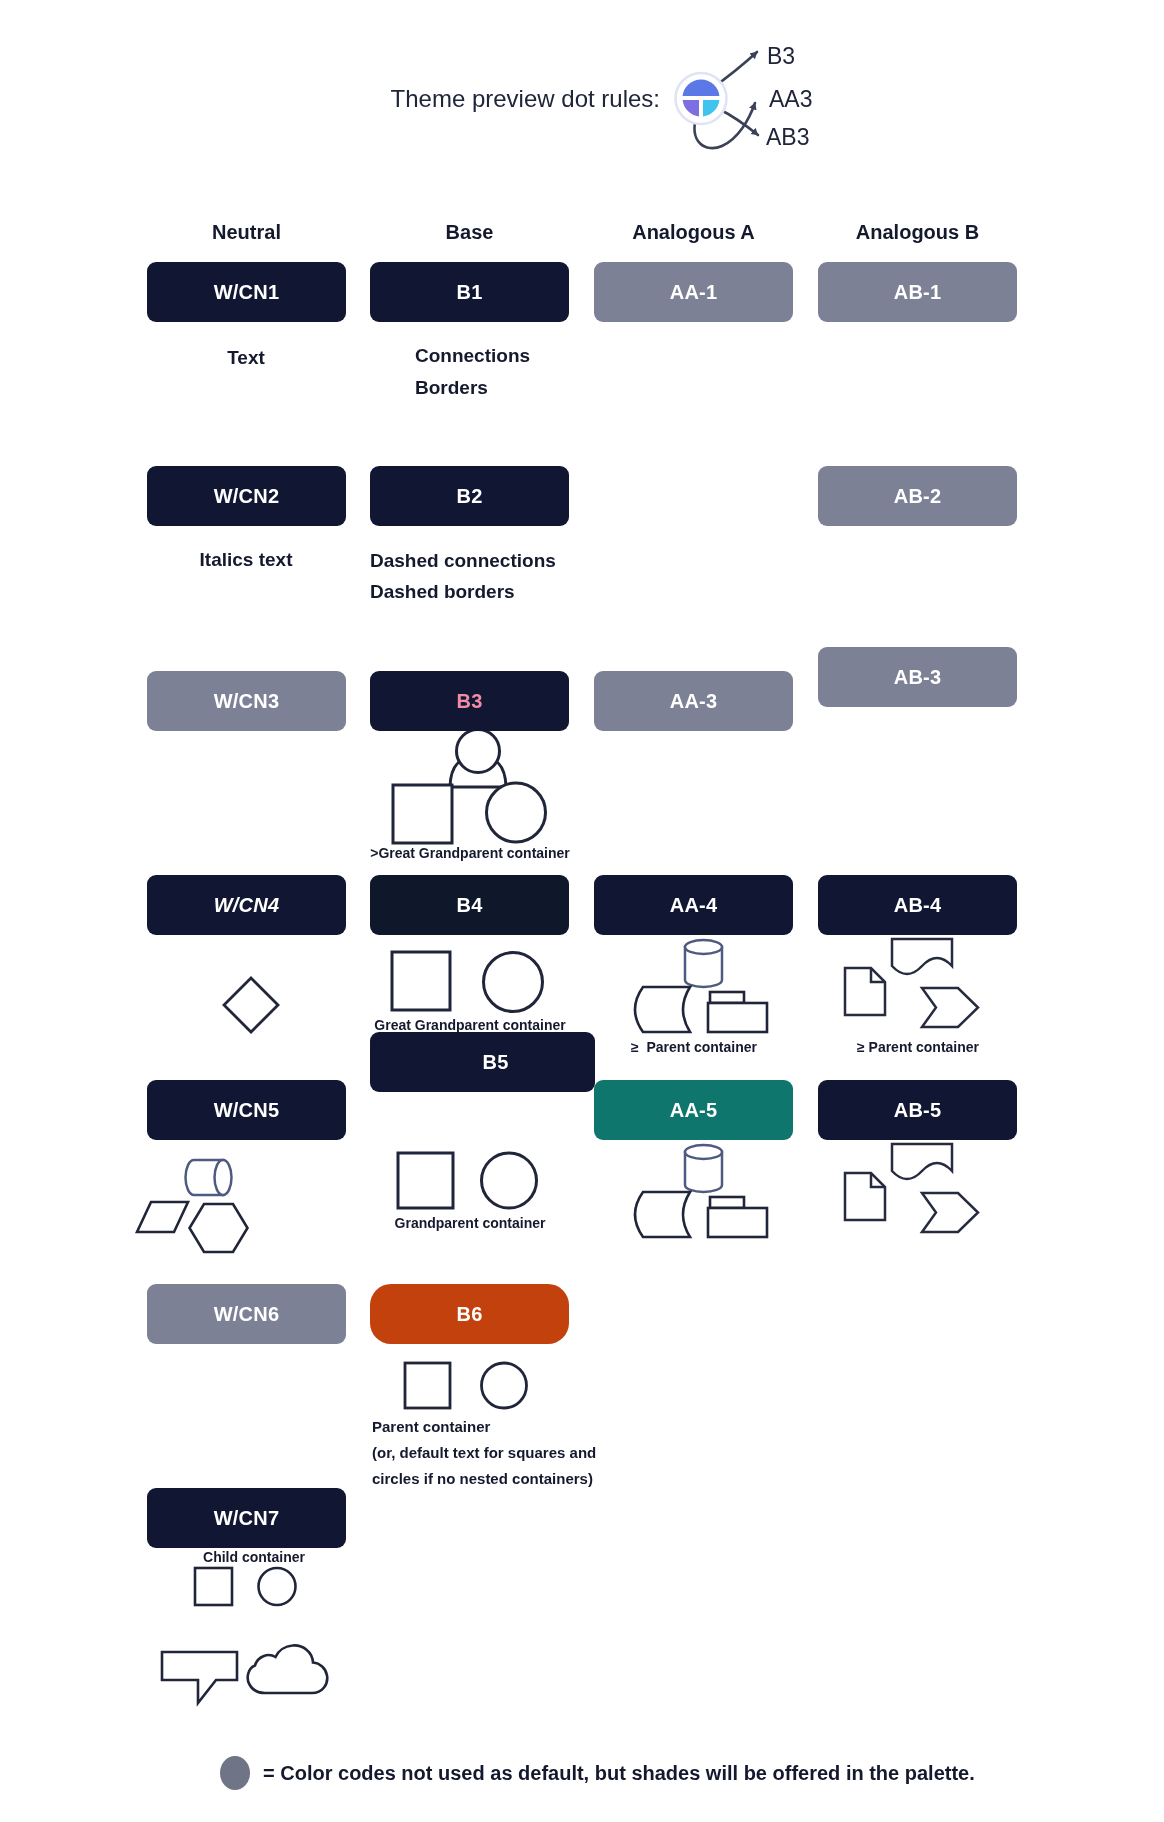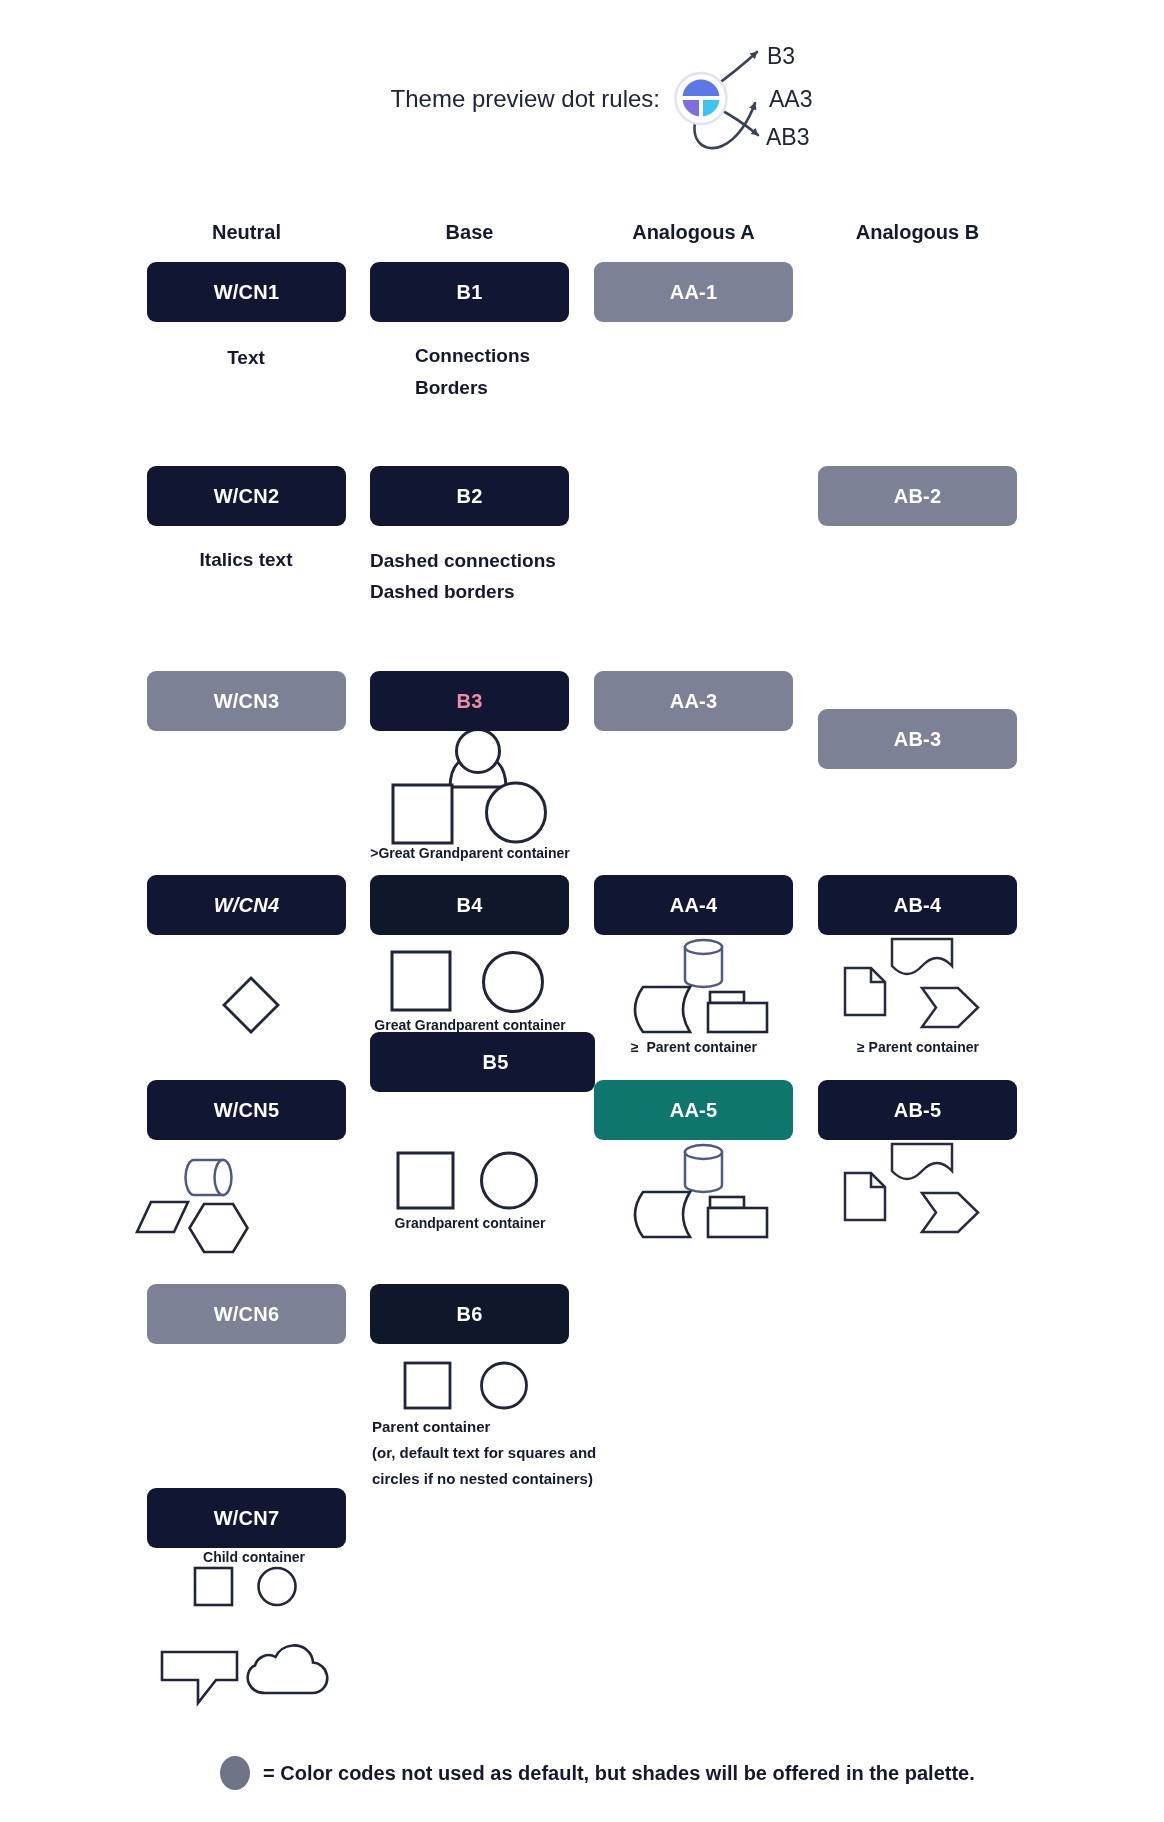--- a/index.html
+++ b/index.html
@@ -161,41 +161,44 @@
     </div>
   <div class="swatch" style="left: 370px; top: 671px; background-color: rgb(17, 23, 50);">
       <span style="color: rgb(242, 139, 165);">B3</span>
     </div>
   <div class="swatch" style="left: 370px; top: 875px; background-color: #0f172a;">
       <span style="color: rgb(255, 255, 255);">B4</span>
     </div>
   <div class="swatch" style="left: 370px; top: 1032px; background-color: rgb(17, 23, 50); padding-left: 26px;">
       <span style="color: rgb(255, 255, 255);">B5</span>
     </div>
-  <div class="swatch" style="left: 370px; top: 1284px; background-color: #0f172a;">
+  <div class="swatch" style="left: 370px; top: 1284px; background-color: #c2410c; border-radius: 21px;">
       <span style="color: rgb(255, 255, 255);">B6</span>
     </div>
 
   <div class="swatch" style="left: 594px; top: 262px; background-color: rgb(124, 129, 150);">
       <span style="color: rgb(255, 255, 255);">AA-1</span>
     </div>
   <div class="swatch" style="left: 594px; top: 671px; background-color: rgb(124, 129, 150);">
       <span style="color: rgb(255, 255, 255);">AA-3</span>
     </div>
   <div class="swatch" style="left: 594px; top: 875px; background-color: rgb(17, 23, 50);">
       <span style="color: rgb(255, 255, 255);">AA-4</span>
     </div>
   <div class="swatch" style="left: 594px; top: 1080px; background-color: #0f766e;">
       <span style="color: rgb(255, 255, 255);">AA-5</span>
     </div>
 
+  <div class="swatch" style="left: 818px; top: 262px; background-color: rgb(124, 129, 150);">
+      <span style="color: rgb(255, 255, 255);">AB-1</span>
+    </div>
   <div class="swatch" style="left: 818px; top: 466px; background-color: rgb(124, 129, 150);">
       <span style="color: rgb(255, 255, 255);">AB-2</span>
     </div>
-  <div class="swatch" style="left: 818px; top: 709px; background-color: rgb(124, 129, 150);">
+  <div class="swatch" style="left: 818px; top: 647px; background-color: rgb(124, 129, 150);">
       <span style="color: rgb(255, 255, 255);">AB-3</span>
     </div>
   <div class="swatch" style="left: 818px; top: 875px; background-color: rgb(17, 23, 50);">
       <span style="color: rgb(255, 255, 255);">AB-4</span>
     </div>
   <div class="swatch" style="left: 818px; top: 1080px; background-color: rgb(17, 23, 50);">
       <span style="color: rgb(255, 255, 255);">AB-5</span>
     </div>
 
   <div class="caption center" style="left:246px;top:347px;">Text</div>

